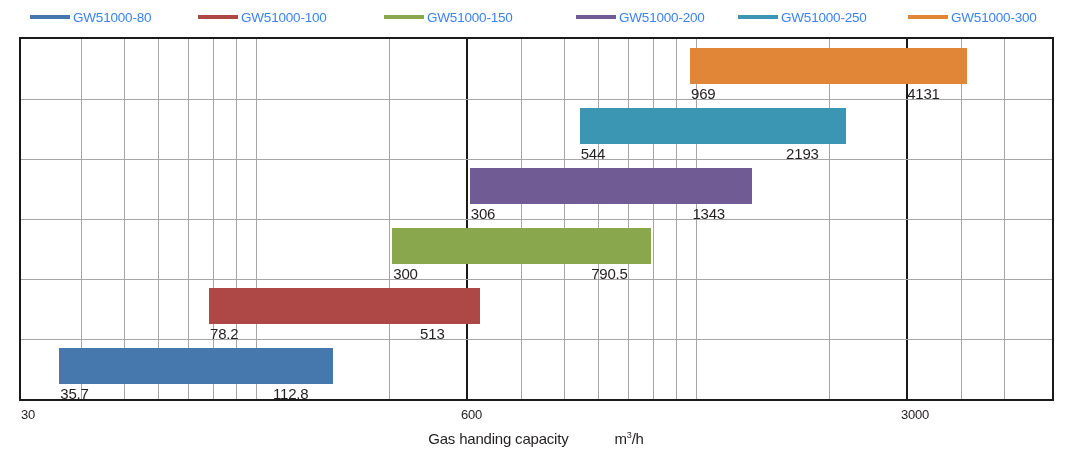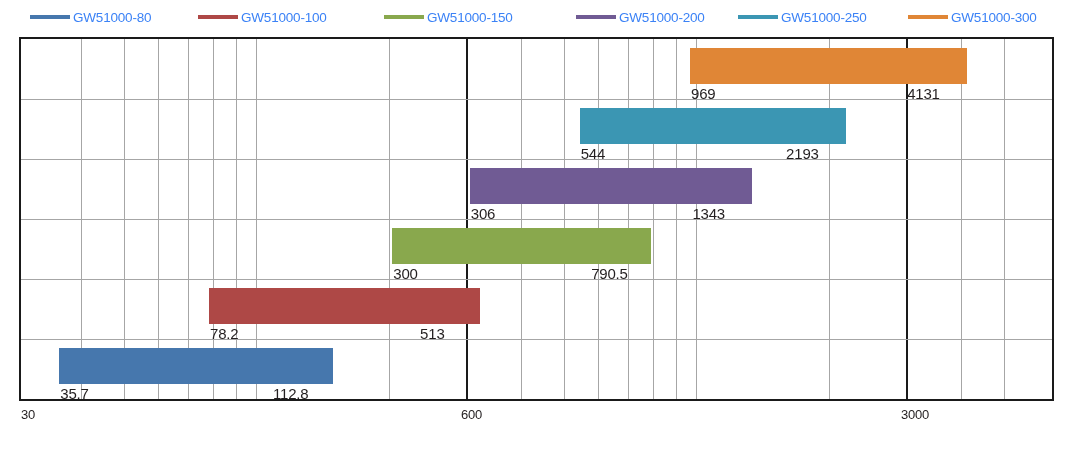--- a/index.html
+++ b/index.html
@@ -196,13 +196,16 @@
       <div class="bar-end-label high" style="left: 765.124px; width: 58px; top: 106px;">2193</div>
       <div class="bar" style="left: 669.049px; width: 277.082px; top: 9px; background: rgb(224, 134, 54);"></div>
       <div class="bar-end-label low" style="left: 670.049px; top: 46px;">969</div>
       <div class="bar-end-label high" style="left: 886.131px; width: 58px; top: 46px;">4131</div>
     </div>
   <div id="xaxis-ticks">
       <div class="xtick-label" style="left: 21px; top: 407px;">30</div>
       <div class="xtick-label" style="left: 461px; top: 407px;">600</div>
       <div class="xtick-label" style="left: 901px; top: 407px;">3000</div>
     </div>
+  <div id="xaxis-title">
+    <span>Gas handing capacity</span><span class="unit"><span>m</span><sup>3</sup><span>/h</span></span>
+  </div>
 </div>
 
 </body></html>

